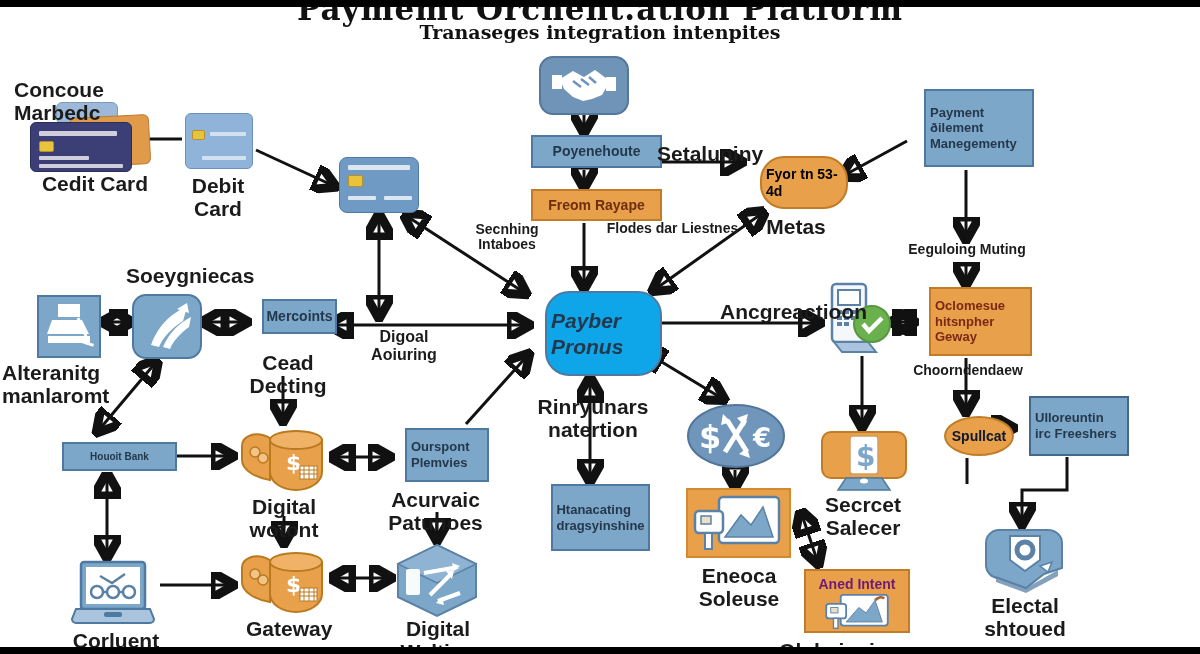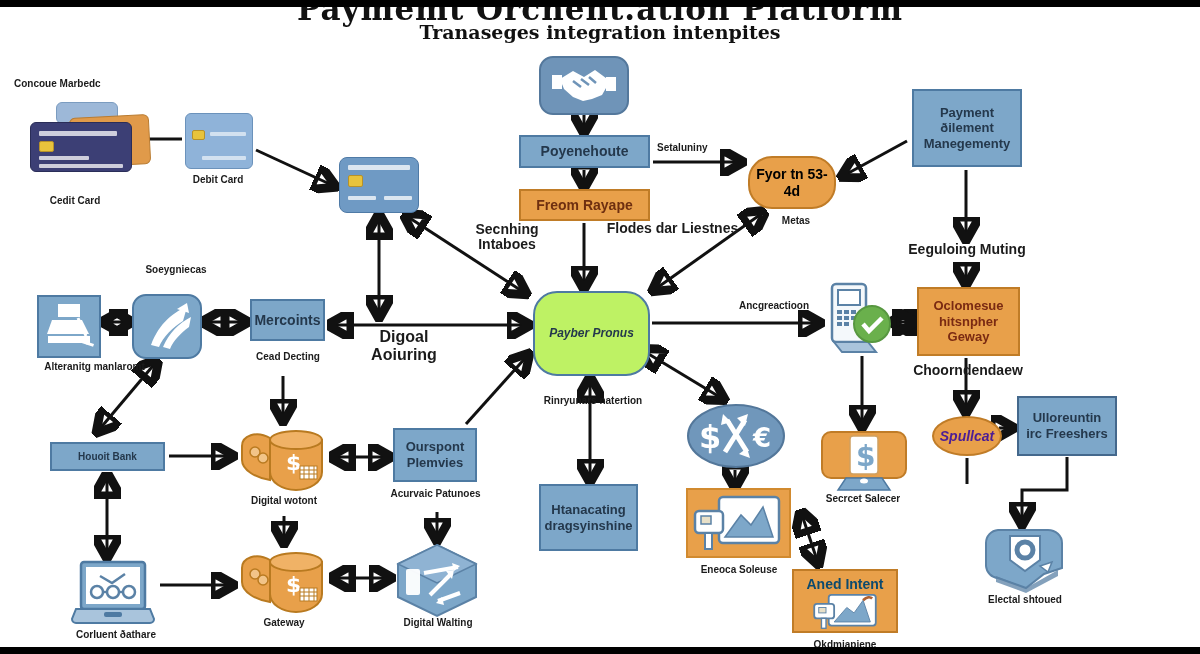--- a/index.html
+++ b/index.html
@@ -4,24 +4,24 @@
 <style>
   * { margin:0; padding:0; box-sizing:border-box; }
   body { background:#888; font-family:"Liberation Sans", sans-serif; }
   #canvas { position:relative; width:1200px; height:654px; background:#ffffff; overflow:hidden; margin:0 auto; }
   .bar { position:absolute; left:0; width:1200px; height:7px; background:#000; z-index:6; }
   #title { position:absolute; left:0; right:0; top:-9px; text-align:center;
            font-family:"DejaVu Serif", serif; font-weight:bold; font-size:31px; color:#111; z-index:5; letter-spacing:1px;}
   #subtitle { position:absolute; left:0; right:0; top:21px; text-align:center;
            font-family:"DejaVu Serif", serif; font-weight:bold; font-size:19px; color:#111; z-index:5;}
   .node { position:absolute; display:flex; align-items:center; justify-content:center;
-          text-align:center; z-index:2; }
+          text-align:left; z-index:2;margin-left:12px; }
   .box-blue { background:#7da7c9; border:2px solid #4e7aa2; color:#24384c; font-weight:700; font-size:13px; line-height:1.2; padding:2px 4px;}
   .box-orange { background:#e8a04a; border:2px solid #c07c27; color:#6e2f10; font-weight:700; font-size:13px; line-height:1.2; padding:2px 4px;}
-  .lbl { position:absolute; text-align:center; font-size:10px; font-weight:600; color:#1b1b1b; z-index:3; line-height:1.1;}
+  .lbl { position:absolute; text-align:center; font-size:21px; font-weight:600; color:#1b1b1b; z-index:3; line-height:1.1;}
   .lbl-left { text-align:left; }
   svg.icon { position:absolute; z-index:2; overflow:visible;}
   #arrows { position:absolute; left:0; top:0; z-index:1; pointer-events:none; }
   #arrows path, #arrows line { stroke:#111; stroke-width:3; fill:none; }
   .card { position:absolute; border-radius:6px; z-index:2;}
   .chip { position:absolute; background:#e8c33c; border:1px solid #b6912a; border-radius:2px;}
   .cline { position:absolute; background:rgba(255,255,255,.75); border-radius:1px;}
 </style>
 </head>
 <body>
@@ -85,21 +85,21 @@
   <div style="position:absolute; left:28px; top:98px; width:130px; height:76px; z-index:2;">
     <div class="card" style="left:28px; top:4px; width:62px; height:22px; background:#9db8d8; border:1px solid #7b9cc0;"></div>
     <div class="card" style="left:42px; top:18px; width:80px; height:50px; background:#e09a4a; border:1px solid #b97c32; transform:rotate(-3deg);"></div>
     <div class="card" style="left:2px; top:24px; width:102px; height:50px; background:#3c3f75; border:1px solid #2a2d58;">
       <div class="cline" style="left:8px; top:8px; width:78px; height:5px;"></div>
       <div class="chip" style="left:8px; top:18px; width:15px; height:11px;"></div>
       <div class="cline" style="left:8px; top:33px; width:50px; height:4px;"></div>
       <div class="cline" style="left:8px; top:41px; width:84px; height:4px;"></div>
     </div>
   </div>
-  <div class="lbl" style="left:20px; top:172px; width:110px;margin-top:23px;">Cedit Card</div>
+  <div class="lbl" style="left:40px; top:172px; width:110px;">Cedit Card</div>
 
   <div class="card" style="left:185px; top:113px; width:68px; height:56px; background:#8fb3d9; border:1px solid #6b92bb;">
     <div class="chip" style="left:6px; top:16px; width:13px; height:10px;"></div>
     <div class="cline" style="left:24px; top:18px; width:36px; height:4px; background:rgba(255,255,255,.6);"></div>
     <div class="cline" style="left:16px; top:42px; width:44px; height:4px; background:rgba(255,255,255,.6);"></div>
   </div>
   <div class="lbl" style="left:168px; top:174px; width:100px;">Debit Card</div>
 
   <div class="card" style="left:339px; top:157px; width:80px; height:56px; background:#6f9ac4; border:1px solid #4f7aa6; border-radius:8px;">
     <div class="cline" style="left:8px; top:7px; width:62px; height:5px;"></div>
@@ -144,43 +144,43 @@
       <rect x="13" y="40" width="5" height="4"></rect>
         <rect x="20" y="40" width="5" height="4"></rect>
     </g>
     <path d="M10,60 L44,60 L52,70 L18,70 Z" fill="#a9c4dc" stroke="#5b82a6" stroke-width="2"></path>
     <circle cx="48" cy="42" r="18" fill="#6ab04c" stroke="#579740" stroke-width="2"></circle>
     <path d="M39,42 l6,7 l13,-13" stroke="#ffffff" stroke-width="4.5" fill="none"></path>
   </svg>
 
   <div class="lbl" style="left:720px; top:300px; width:108px;">Ancgreactioon</div>
 
-  <div class="node box-blue" style="left:533px; top:291px; width:117px; height:85px; border-radius:24px; border-width:2.5px; font-size:12px; font-style:italic; background:#bef264;">Payber Pronus</div>
+  <div class="node box-blue" style="left:533px; top:291px; width:117px; height:85px; border-radius:24px; border-width:2.5px; font-size:21px; font-style:italic; background:#0ea5e9;">Payber Pronus</div>
   <div class="lbl" style="left:523px; top:395px; width:140px;">Rinryunars natertion</div>
 
   <div class="lbl" style="left:126px; top:264px; width:100px;">Soeygniecas</div>
 
   <svg class="icon" style="left:38px; top:296px;" width="62" height="61" viewBox="0 0 62 61">
     <rect x="0" y="0" width="62" height="61" fill="#7da7c9" stroke="#4e7aa2" stroke-width="2"></rect>
     <rect x="20" y="8" width="22" height="13" fill="#ffffff"></rect>
     <path d="M14,24 h30 l7,14 h-42 Z" fill="#ffffff"></path>
     <rect x="10" y="40" width="42" height="7" fill="#ffffff"></rect>
     <path d="M40,22 l8,18 M46,40 l4,8" stroke="#ffffff" stroke-width="3"></path>
     <rect x="44" y="46" width="12" height="3" fill="#ffffff" transform="rotate(18 50 47)"></rect>
   </svg>
-  <div class="lbl lbl-left" style="left:2px; top:361px; width:185px;text-align:center;">Alteranitg manlaromt</div>
+  <div class="lbl lbl-left" style="left:2px; top:361px; width:185px;">Alteranitg manlaromt</div>
 
   <svg class="icon" style="left:133px; top:295px;" width="68" height="63" viewBox="0 0 68 63">
     <rect x="0" y="0" width="68" height="63" rx="13" fill="#7da7c9" stroke="#4e7aa2" stroke-width="2"></rect>
     <path d="M18,50 C26,28 42,16 54,12 L50,26 C40,32 30,42 26,52 Z" fill="#ffffff"></path>
     <path d="M30,52 C36,38 46,28 58,22 L56,32 C48,38 40,46 37,54 Z" fill="#ffffff"></path>
     <path d="M44,14 l10,-6 2,10 z" fill="#ffffff"></path>
   </svg>
 
-  <div class="node box-blue" style="left:250px; top:299px; width:75px; height:42px; font-size:14px;">Mercoints</div>
+  <div class="node box-blue" style="left:250px; top:299px; width:75px; height:35px; font-size:14px;">Mercoints</div>
   <div class="lbl" style="left:237px; top:351px; width:102px;">Cead Decting</div>
   <div class="lbl" style="left:350px; top:328px; width:108px; font-size:16px;">Digoal Aoiuring</div>
 
   <div class="node box-blue" style="left:50px; top:442px; width:115px; height:29px; font-size:10px;">Houoit Bank</div>
 
   <svg class="icon" style="left:238px; top:424px;" width="90" height="68" viewBox="0 0 90 68">
     <path d="M32,14 C18,6 4,12 4,22 L4,36 C4,46 18,54 32,56 Z" fill="#e8a04a" stroke="#b97a20" stroke-width="2"></path>
     <circle cx="17" cy="28" r="5" fill="#f2c488" stroke="#b97a20" stroke-width="1.5"></circle>
     <circle cx="25" cy="34" r="5" fill="#f2c488" stroke="#b97a20" stroke-width="1.5"></circle>
     <path d="M32,16 L32,48 C32,58 44,66 58,66 C72,66 84,58 84,48 L84,16 Z" fill="#e8a04a" stroke="#b97a20" stroke-width="2"></path>
@@ -249,21 +249,21 @@
   <svg class="icon" style="left:687px; top:489px;" width="103" height="68" viewBox="0 0 103 68">
     <rect x="0" y="0" width="103" height="68" fill="#e8a04a" stroke="#d18a2f" stroke-width="2"></rect>
     <rect x="32" y="8" width="60" height="46" rx="4" fill="#ffffff" stroke="#5b82a6" stroke-width="2.5"></rect>
     <path d="M38,48 L54,26 L64,36 L76,18 L86,48 Z" fill="#7da7c9" stroke="#5b82a6" stroke-width="1.5"></path>
     <rect x="8" y="22" width="28" height="22" rx="4" fill="#ffffff" stroke="#5b82a6" stroke-width="2.5"></rect>
     <rect x="14" y="27" width="10" height="8" fill="#e8e0c8" stroke="#5b82a6" stroke-width="1.5"></rect>
     <rect x="18" y="44" width="7" height="16" fill="#ffffff" stroke="#5b82a6" stroke-width="2"></rect>
   </svg>
   <div class="lbl" style="left:670px; top:564px; width:138px;">Eneoca Soleuse</div>
 
-  <div class="node box-orange" style="left:792px; top:569px; width:106px; height:64px; flex-direction:column; justify-content:flex-start; color:#0c4a6e; font-size:14px;">
+  <div class="node box-orange" style="left:792px; top:569px; width:106px; height:64px; flex-direction:column; justify-content:flex-start; color:#701a75; font-size:14px;">
     <div style="padding-top:3px;">Aned Intent</div>
     <svg width="72" height="40" viewBox="0 0 72 40">
       <rect x="18" y="2" width="52" height="34" rx="3" fill="#ffffff" stroke="#5b82a6" stroke-width="2"></rect>
       <path d="M24,32 L38,16 L46,22 L56,8 L64,32 Z" fill="#7da7c9" stroke="#5b82a6" stroke-width="1"></path>
       <path d="M56,8 C60,4 64,4 66,6" stroke="#b06030" stroke-width="3" fill="none"></path>
       <rect x="2" y="12" width="22" height="16" rx="3" fill="#ffffff" stroke="#5b82a6" stroke-width="2"></rect>
       <rect x="7" y="16" width="8" height="6" fill="#e8e0c8" stroke="#5b82a6" stroke-width="1"></rect>
       <rect x="10" y="28" width="5" height="11" fill="#ffffff" stroke="#5b82a6" stroke-width="1.5"></rect>
     </svg>
   </div>
@@ -271,21 +271,21 @@
 
   <svg class="icon" style="left:820px; top:430px;" width="88" height="62" viewBox="0 0 88 62">
     <rect x="2" y="2" width="84" height="46" rx="9" fill="#e8a04a" stroke="#c07c27" stroke-width="2"></rect>
     <rect x="30" y="6" width="28" height="38" rx="3" fill="#ffffff" stroke="#d0a060" stroke-width="1.5"></rect>
     <text x="36" y="36" font-size="28" font-weight="bold" fill="#7da7c9" font-family="DejaVu Sans, sans-serif">$</text>
     <path d="M26,48 L62,48 L70,60 L18,60 Z" fill="#7da7c9" stroke="#4e7aa2" stroke-width="1.5"></path>
     <ellipse cx="44" cy="51" rx="4" ry="2.5" fill="#ffffff"></ellipse>
   </svg>
   <div class="lbl" style="left:803px; top:493px; width:120px;">Secrcet Salecer</div>
 
-  <div class="node box-orange" style="left:932px; top:416px; width:70px; height:40px; border-radius:50%; font-size:14px; color:#4c1d95;font-style:italic;">Spullcat</div>
+  <div class="node box-orange" style="left:932px; top:416px; width:70px; height:40px; border-radius:50%; font-size:14px; color:#0f172a;">Spullcat</div>
 
   <div class="node box-blue" style="left:1017px; top:396px; width:100px; height:60px; border-color:#44688c;">Ulloreuntin irc Freeshers</div>
 
   <svg class="icon" style="left:982px; top:528px;" width="84" height="65" viewBox="0 0 84 65">
     <path d="M16,2 L66,2 A14,13 0 0 1 80,15 L80,40 L62,46 L44,60 L16,50 A13,13 0 0 1 4,38 L4,15 A13,13 0 0 1 16,2 Z" fill="#7da7c9" stroke="#5b82a6" stroke-width="2"></path>
     <path d="M28,8 L58,8 L58,32 L43,43 L28,32 Z" fill="#ffffff" stroke="#5b82a6" stroke-width="2"></path>
     <circle cx="43" cy="22" r="8" fill="none" stroke="#5b82a6" stroke-width="5"></circle>
     <path d="M14,48 L44,60 L76,42 L76,48 L44,65 L14,54 Z" fill="#5b82a6" opacity="0.75"></path>
     <path d="M58,38 L70,34 L66,44 Z" fill="#ffffff" stroke="#5b82a6" stroke-width="1.5"></path>
   </svg>

